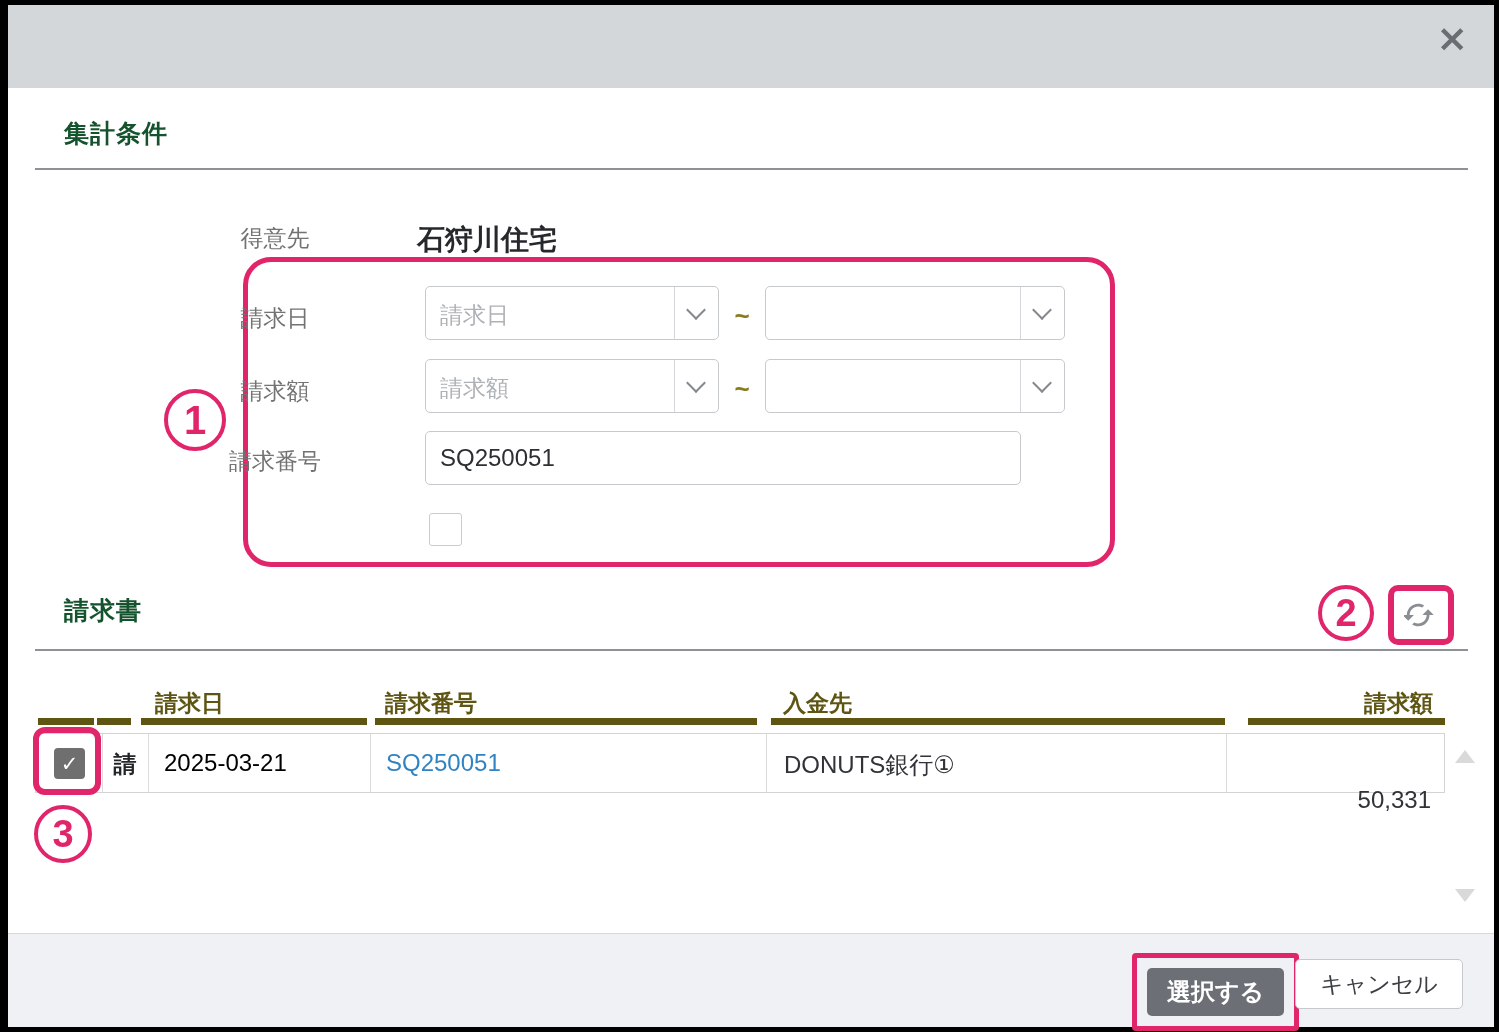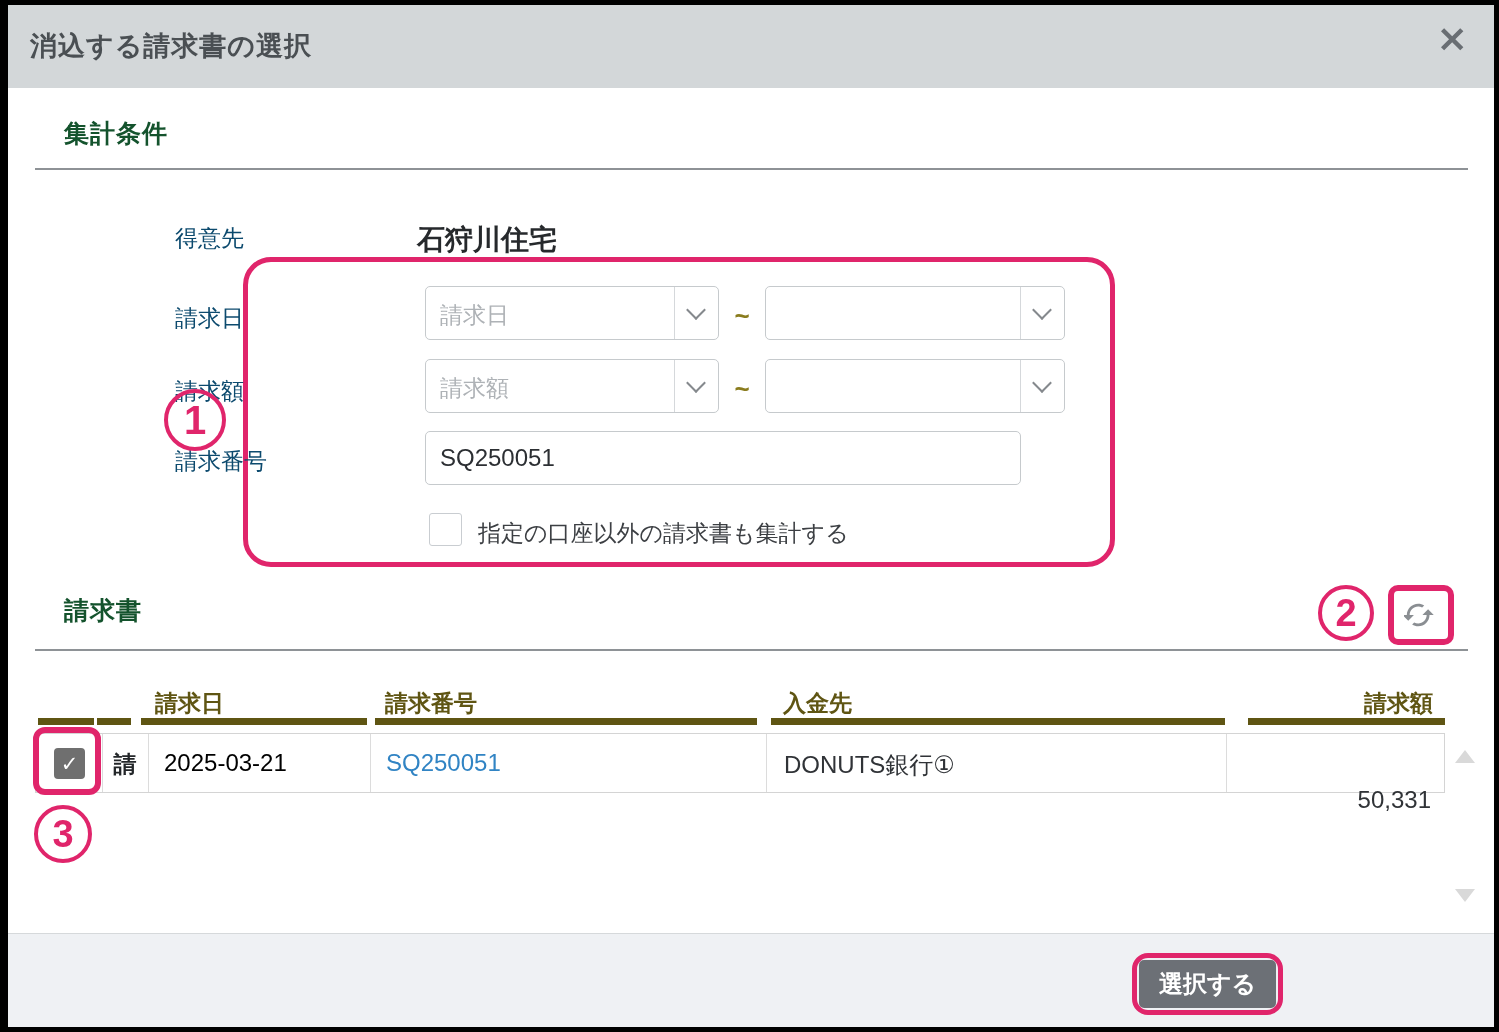--- a/index.html
+++ b/index.html
@@ -39,21 +39,21 @@
   .h-invoices   { top: 589px; font-family: Liberation Mono, monospace; }
   .rule {
     position: absolute; left: 27px; width: 1433px; height: 2px;
     background: #8e9296; border: none;
   }
   .rule-1 { top: 163px; }
   .rule-2 { top: 644px; }
   
   .form-label {
     position: absolute; left: 167px; width: 200px;
-    text-align: left; font-size: 23px; color: #0c4a6e;
+    text-align: center; font-size: 23px; color: #737373;
   }
   .customer-value {
     position: absolute; left: 409px; top: 216px;
     font-size: 28px; font-weight: 700; color: #26292c;
   }
   .cond-box {
     position: absolute; left: 235px; top: 252px; width: 872px; height: 310px;
     border: 5px solid var(--pink); border-radius: 28px;
     pointer-events: none;
   }
@@ -112,22 +112,22 @@
     background: #fff;
     display: flex; align-items: center; justify-content: center; cursor: pointer;
   }
   .checkbox-highlight {
     position: absolute; left: 25px; top: 722px; width: 68px; height: 68px;
     border: 6px solid var(--pink); border-radius: 12px;
     pointer-events: none;
   }
   .select-btn-highlight {
     position: absolute; left: 1124px; top: 948px;
-    border: 5px solid var(--pink); border-radius: 16px;
-    padding: 2px;
+    border: 5px solid var(--pink); border-radius: 4px;
+    padding: 10px;
   }
   
   .tbl-header-text {
     position: absolute; top: 683px;
     font-size: 23px; font-weight: 700; color: #5f5513;
   }
   .th-date   { left: 147px; }
   .th-number { left: 377px; }
   .th-payee  { left: 775px; }
   .th-amount { left: 1217px; width: 214px; text-align: right; padding-right: 6px; }
@@ -194,21 +194,20 @@
     font-size: 23px; cursor: pointer;
     font-family: "Liberation Sans", "DejaVu Sans", sans-serif;
   }
 </style>
 </head>
 <body>
 
 <div class="modal">
 
   <div class="modal-header">
-    <div class="modal-title">消込する請求書の選択</div>
     <button class="close-btn">×</button>
   </div>
 
   <div class="section-heading h-conditions">集計条件</div>
   <div class="rule rule-1"></div>
 
   <div class="form-label" style="top:218px;">得意先</div>
   <div class="customer-value">石狩川住宅</div>
 
   <div class="cond-box"></div>
@@ -242,21 +241,20 @@
       <span class="sel-arrow-zone">
           <span class="chevron"></span>
         </span>
     </div>
   </div>
 
   <div class="form-label" style="top:441px;">請求番号</div>
   <input class="number-input" value="SQ250051" style="">
 
   <div class="account-checkbox"></div>
-  <div class="account-cb-label">指定の口座以外の請求書も集計する</div>
 
   <div class="num-circle circle-1">1</div>
 
   <div class="section-heading h-invoices">請求書</div>
   <div class="rule rule-2"></div>
 
   <div class="num-circle circle-2">2</div>
   <div class="refresh-highlight">
     <svg width="34" height="34" viewBox="0 0 24 24">
       <path fill="#8a8e92" d="M12 6v-3l-4 4 4 4V8c3.31 0 6 2.69 6 6 0 1.01-.25 1.97-.7 2.8l1.46 1.46C19.54 17.03 20 15.57 20 14c0-4.42-3.58-8-8-8zm0 14c-3.31 0-6-2.69-6-6 0-1.01.25-1.97.7-2.8L5.24 9.74C4.46 10.97 4 12.43 4 14c0 4.42 3.58 8 8 8v3l4-4-4-4v3z" transform="rotate(90 12 12)"></path>
@@ -291,14 +289,15 @@
   <div class="checkbox-highlight"></div>
   <div class="num-circle circle-3">3</div>
 
   <div class="scroll-arrow scroll-up"></div>
   <div class="scroll-arrow scroll-down"></div>
 
   <div class="modal-footer"></div>
   <div class="select-btn-highlight">
     <button class="btn-select">選択する</button>
   </div>
+  <button class="btn-cancel">キャンセル</button>
 
 </div>
 
 </body></html>

